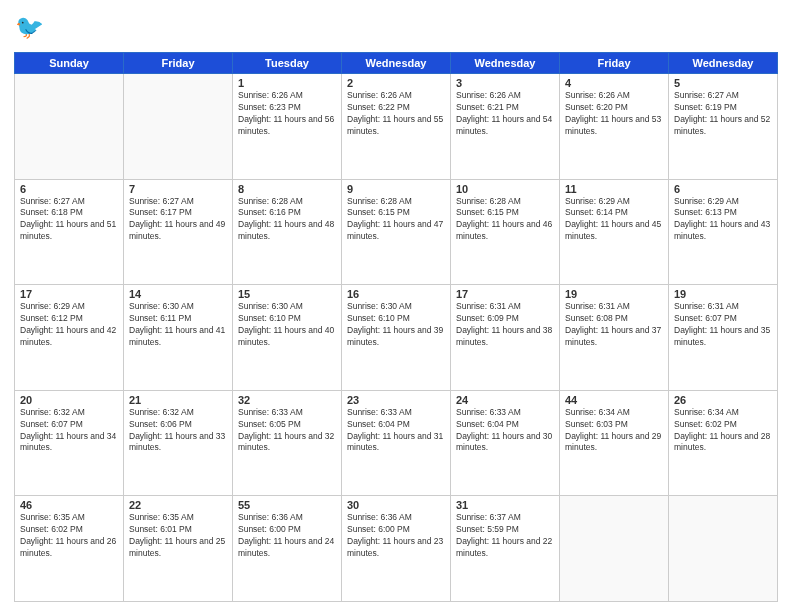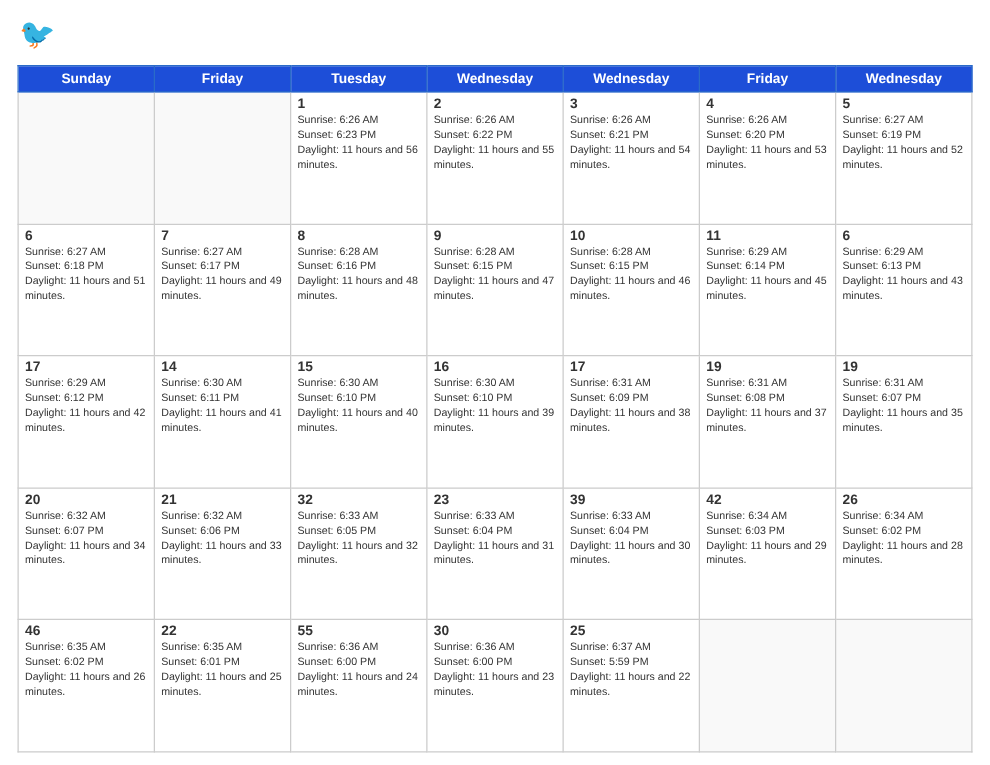--- a/index.html
+++ b/index.html
@@ -273,27 +273,27 @@
 Sunset: 6:05 PM
 Daylight: 11 hours and 32 minutes.</div>
           </td>
           <td>
             <span class="day-num">23</span>
             <div class="day-info" style="white-space: pre-line;">Sunrise: 6:33 AM
 Sunset: 6:04 PM
 Daylight: 11 hours and 31 minutes.</div>
           </td>
           <td>
-            <span class="day-num">39</span>
+            <span class="day-num">24</span>
             <div class="day-info" style="white-space: pre-line;">Sunrise: 6:33 AM
 Sunset: 6:04 PM
 Daylight: 11 hours and 30 minutes.</div>
           </td>
           <td>
-            <span class="day-num">42</span>
+            <span class="day-num">44</span>
             <div class="day-info" style="white-space: pre-line;">Sunrise: 6:34 AM
 Sunset: 6:03 PM
 Daylight: 11 hours and 29 minutes.</div>
           </td>
           <td>
             <span class="day-num">26</span>
             <div class="day-info" style="white-space: pre-line;">Sunrise: 6:34 AM
 Sunset: 6:02 PM
 Daylight: 11 hours and 28 minutes.</div>
           </td>
@@ -317,21 +317,21 @@
 Sunset: 6:00 PM
 Daylight: 11 hours and 24 minutes.</div>
           </td>
           <td>
             <span class="day-num">30</span>
             <div class="day-info" style="white-space: pre-line;">Sunrise: 6:36 AM
 Sunset: 6:00 PM
 Daylight: 11 hours and 23 minutes.</div>
           </td>
           <td>
-            <span class="day-num">25</span>
+            <span class="day-num">31</span>
             <div class="day-info" style="white-space: pre-line;">Sunrise: 6:37 AM
 Sunset: 5:59 PM
 Daylight: 11 hours and 22 minutes.</div>
           </td>
           <td class="empty"></td>
           <td class="empty"></td>
         </tr>
       </tbody>
   </table>
 </div>

